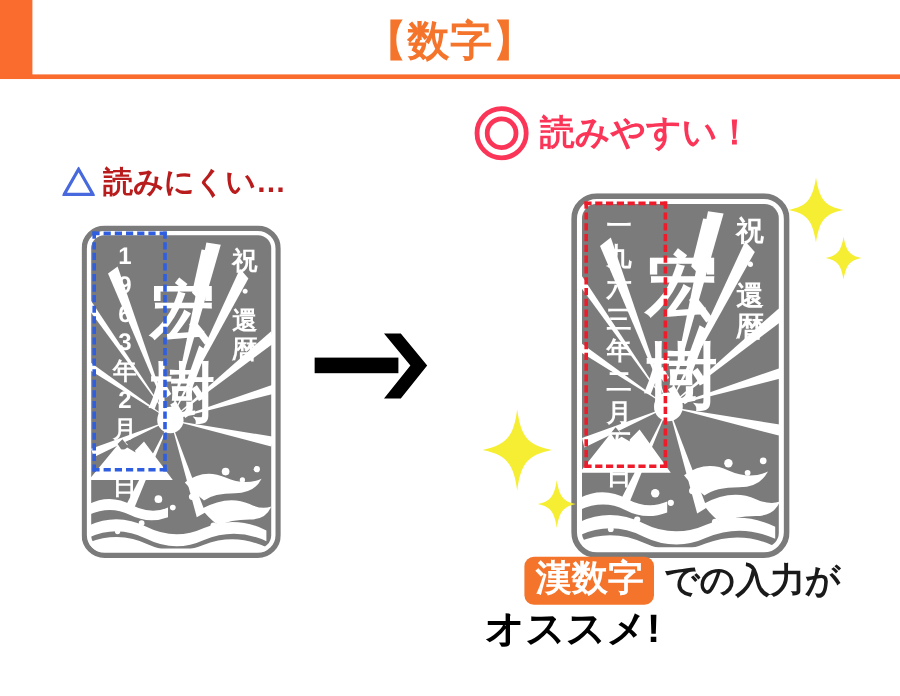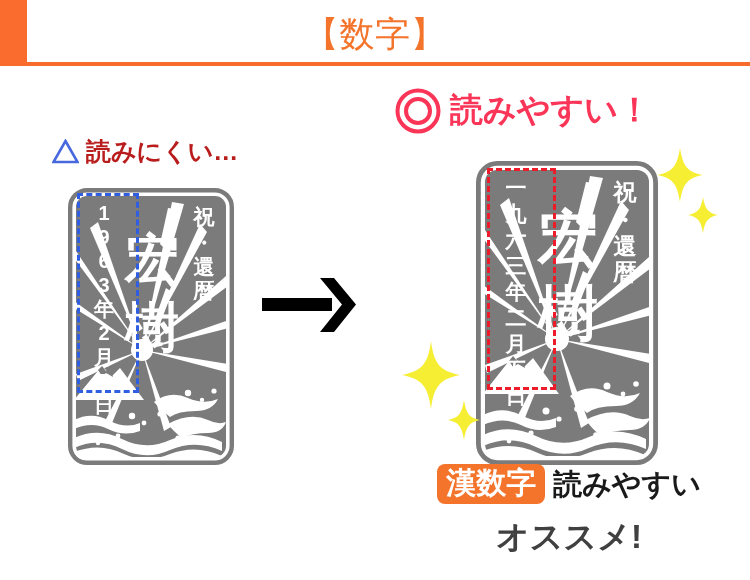--- a/index.html
+++ b/index.html
@@ -12,36 +12,36 @@
   }
   .stage{position:absolute;left:0;top:0;width:750px;height:580px;}
 
   
   .hdr-bar{position:absolute;left:0;top:0;width:27px;height:64px;background:#f96c2e;}
   .hdr-rule{position:absolute;left:0;top:62px;width:750px;height:4px;background:#f96c2e;}
   .hdr-rule2{position:absolute;left:0;top:66px;width:750px;height:2px;background:#ffffff;}
   .hdr-title{
     position:absolute;left:0;top:8px;width:750px;height:52px;
     display:flex;align-items:center;justify-content:center;
-    font-size:35px;font-weight:normal;color:#1a1a1a;letter-spacing:.5px;
+    font-size:35px;font-weight:bold;color:#1a1a1a;letter-spacing:.5px;
     white-space:nowrap;
   }
   .hdr-title .em{color:#f4742b;}
 
   
   .lbl-bad{
     position:absolute;left:52px;top:135px;
     font-size:25px;font-weight:bold;color:#b91c1c;
     display:flex;align-items:center;gap:7px;white-space:nowrap;
   }
   .tri-ico{display:inline-block;width:27px;height:25px;}
   .lbl-good{
     position:absolute;left:395px;top:88px;
-    font-size:33px;font-weight:bold;color:#fb3558;
-    display:flex;gap:9px;white-space:nowrap;font-family:Liberation Mono, monospace;
+    font-size:29px;font-weight:bold;color:#fb3558;
+    display:flex;align-items:center;gap:9px;white-space:nowrap;font-family:Liberation Mono, monospace;
   }
   .circ-ico{display:inline-block;width:46px;height:46px;}
 
   
   .plate{position:absolute;}
   .plate svg{display:block;}
 
   .plate-left{left:68px;top:188px;}
   .plate-right{left:476px;top:161px;}
 
@@ -58,22 +58,22 @@
 
   
   .rec{position:absolute;left:404px;top:464px;width:330px;}
   .rec-row1{display:flex;align-items:center;justify-content:center;gap:8px;white-space:nowrap;}
   .rec-badge{
     background:#f4742b;color:#ffffff;border-radius:8px;
     padding:3px 9px 5px 9px;font-size:30px;font-weight:bold;line-height:1.05;
   }
   .rec-tail{font-size:29px;font-weight:bold;color:#1a1a1a;line-height:1.05;}
   .rec-row2{
-    text-align:center;margin-top:16px;
-    font-size:33px;font-weight:bold;color:#404040;line-height:1.05;white-space:nowrap;
+    text-align:left;margin-top:3px;
+    font-size:33px;font-weight:bold;color:#000000;line-height:1.05;white-space:nowrap;
   }
 </style>
 </head>
 <body>
 
 <div class="stage">
 
   <div class="hdr-bar"></div>
   <div class="hdr-rule"></div>
   <div class="hdr-rule2"></div>
@@ -283,18 +283,18 @@
   </div>
   <div class="spark" style="left:448px;top:400px;">
     <svg width="32" height="40" viewBox="0 0 32 40">
       <path d="M16 0 C18 13 21 18 32 20 C21 22 18 27 16 40 C14 27 11 22 0 20 C11 18 14 13 16 0 Z" fill="#f5ee33"></path>
     </svg>
   </div>
 
   <div class="rec">
     <div class="rec-row1">
       <span class="rec-badge">漢数字</span>
-      <span class="rec-tail">読みやすい</span>
+      <span class="rec-tail">での入力が</span>
     </div>
     <div class="rec-row2">オススメ!</div>
   </div>
 
 </div>
 
 </body></html>

